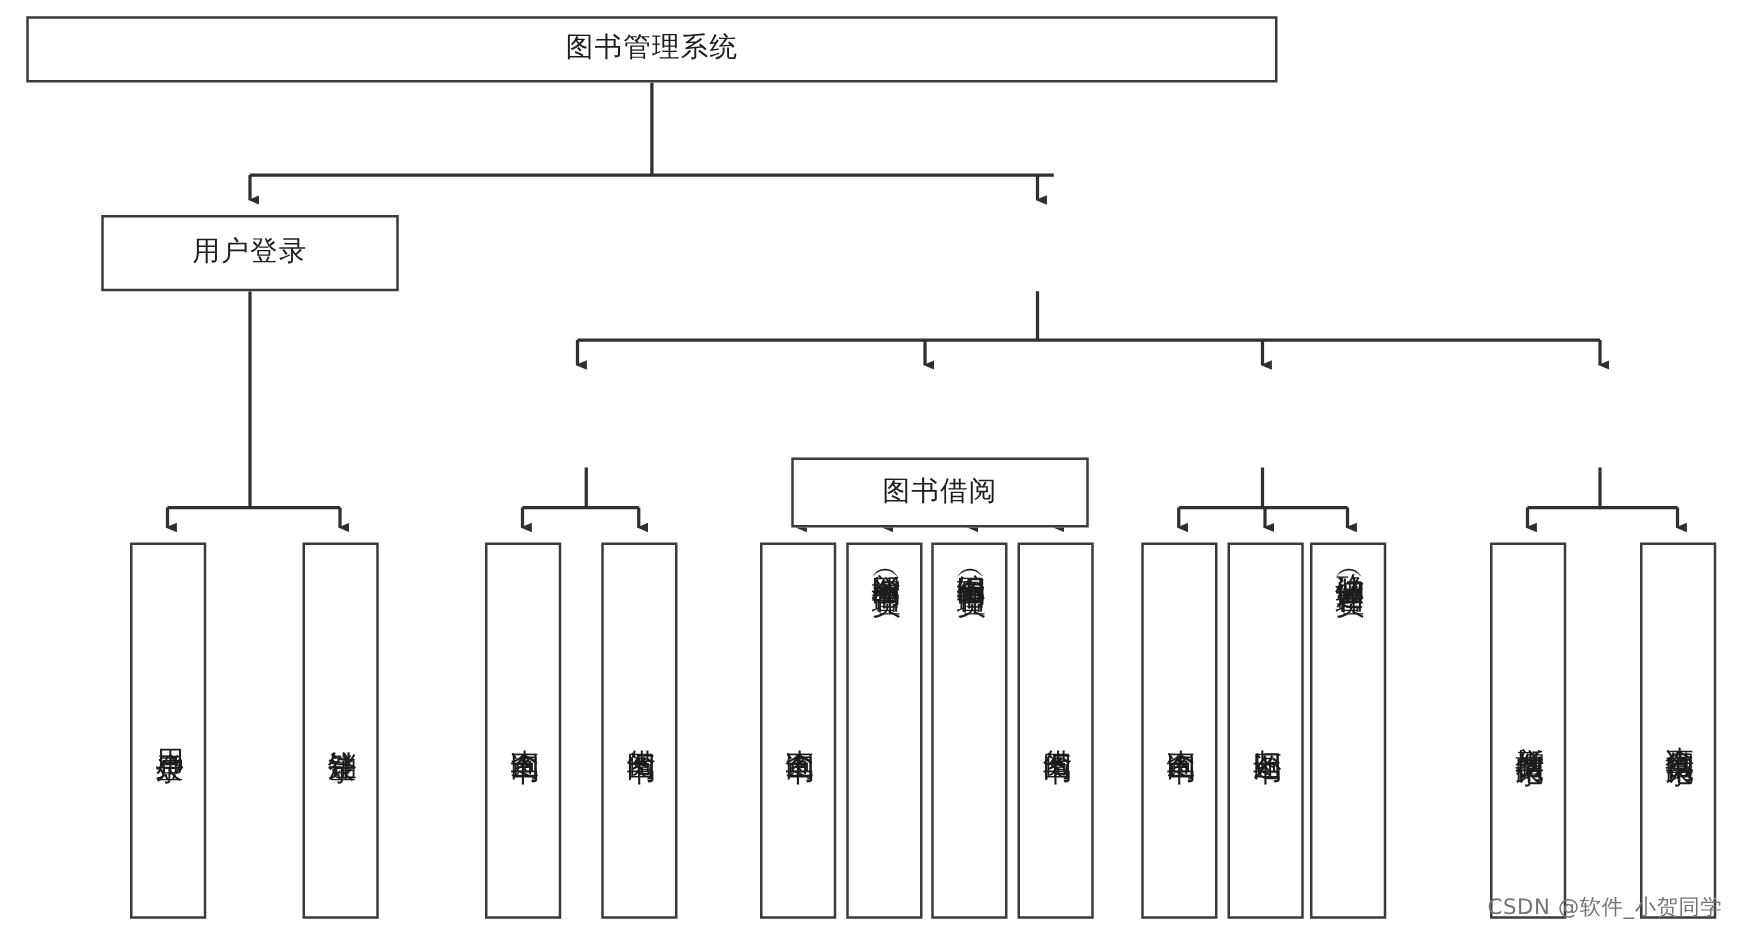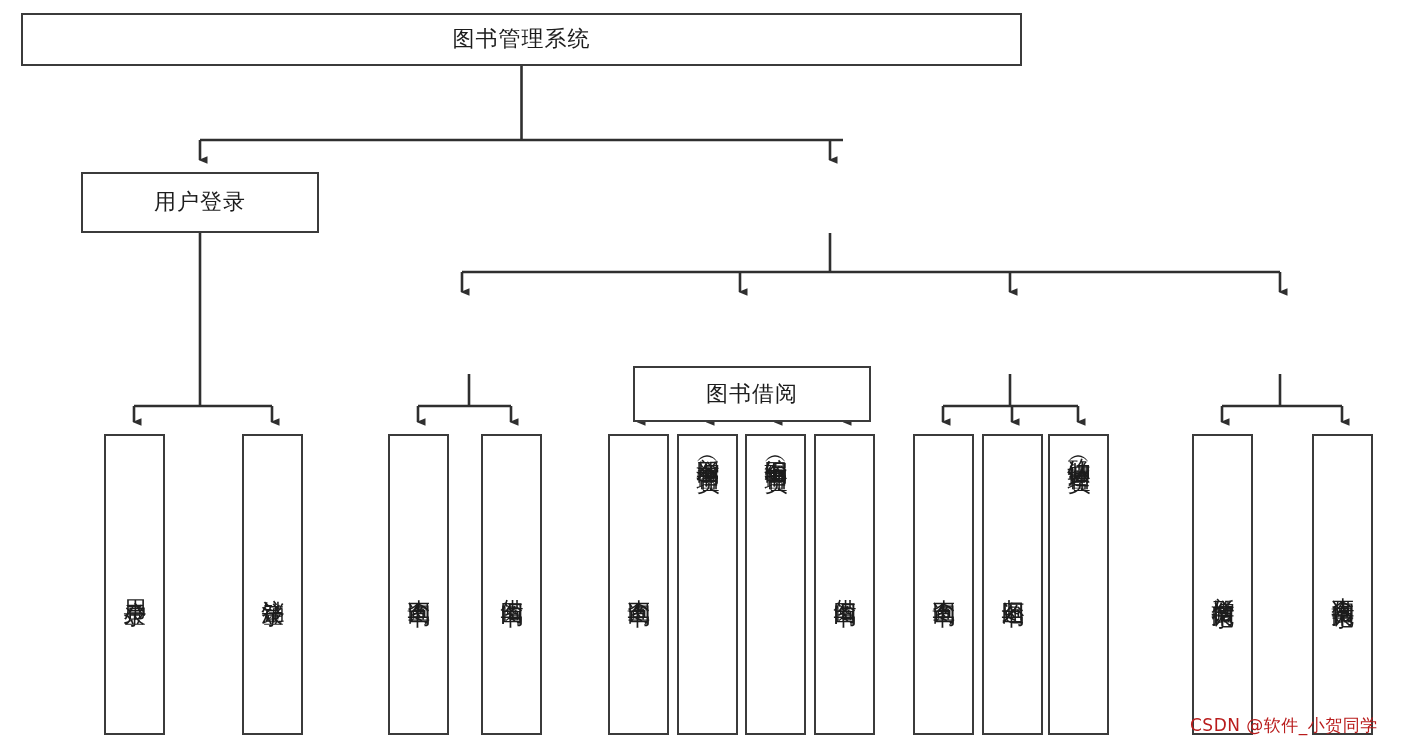--- a/index.html
+++ b/index.html
@@ -57,21 +57,21 @@
     text-orientation: upright;
     font-size: 23px;
     line-height: 1.12;
     letter-spacing: 2px;
     white-space: nowrap;
     color: #1c1c1c;
   }
   .watermark {
     position: absolute;
     font-size: 17px;
-    color: #b91c1c;
+    color: #737373;
     white-space: nowrap;
     letter-spacing: 0.5px;
     pointer-events: none;
   }
 </style>
 </head>
 <body>
 
 <div id="canvas">
 

